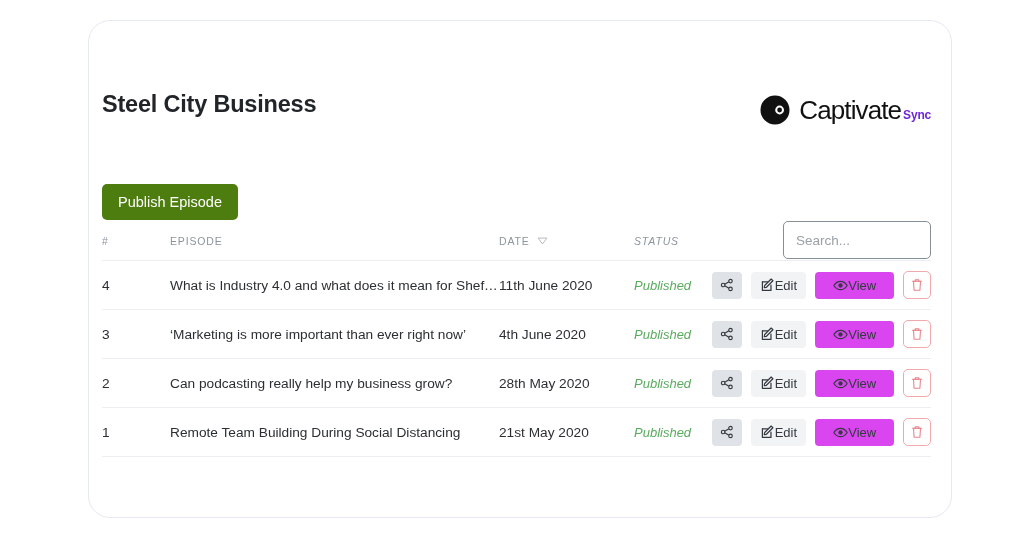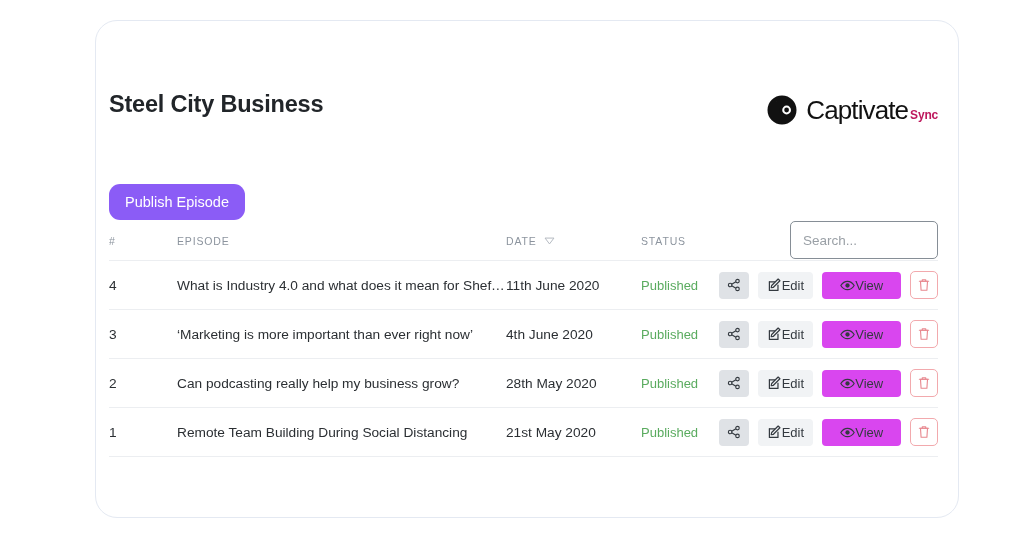--- a/index.html
+++ b/index.html
@@ -11,21 +11,21 @@
     height: 536px;
     background: #ffffff;
     font-family: "Liberation Sans", sans-serif;
     overflow: hidden;
     position: relative;
   }
 
   
   #app-card {
     position: absolute;
-    left: 95px;
+    left: 88px;
     top: 20px;
     width: 864px;
     height: 498px;
     box-sizing: border-box;
     background: #ffffff;
     border: 1px solid #e4e9f2;
     border-radius: 22px;
   }
 
   
@@ -67,46 +67,46 @@
   }
   #brand-wordmark {
     font-size: 26px;
     font-weight: normal;
     color: #111111;
     letter-spacing: -0.9px;
   }
   #brand-sub {
     font-size: 12px;
     font-weight: bold;
-    color: #be185d;
+    color: #6d28d9;
     margin-left: 2px;
     letter-spacing: -0.2px;
   }
 
   
   #toolbar {
     position: absolute;
     left: 0;
     top: 140px;
     right: 0;
     height: 60px;
   }
   #publish-episode-button {
     position: absolute;
     left: 13px;
     top: 23px;
     height: 36px;
     padding: 0 16px;
     display: inline-flex;
     align-items: center;
-    background: #8b5cf6;
+    background: #4d7c0f;
     color: #ffffff;
     font-size: 14.5px;
     border: none;
-    border-radius: 11px;
+    border-radius: 5px;
     cursor: pointer;
     font-family: "Liberation Sans", sans-serif;
   }
   #search-input {
     position: absolute;
     right: 20px;
     top: 20px;
     width: 148px;
     height: 38px;
     box-sizing: border-box;
@@ -140,21 +140,21 @@
     height: 40px;
     border-bottom: 1px solid #eceef1;
   }
   .t-body-row {
     height: 49px;
     border-bottom: 1px solid #eceef1;
   }
   .c-num   { width: 68px; flex: 0 0 68px; }
   .c-title { flex: 1 1 auto; min-width: 0; }
   .c-date  { width: 135px; flex: 0 0 135px; }
-  .c-status{ width: 78px;  flex: 0 0 78px; }
+  .c-status{ width: 78px;  flex: 0 0 78px; font-style: italic; }
   .c-actions {
     width: 219px;
     flex: 0 0 219px;
     display: flex;
     align-items: center;
     gap: 9px;
   }
 
   .th {
     font-size: 10.5px;

